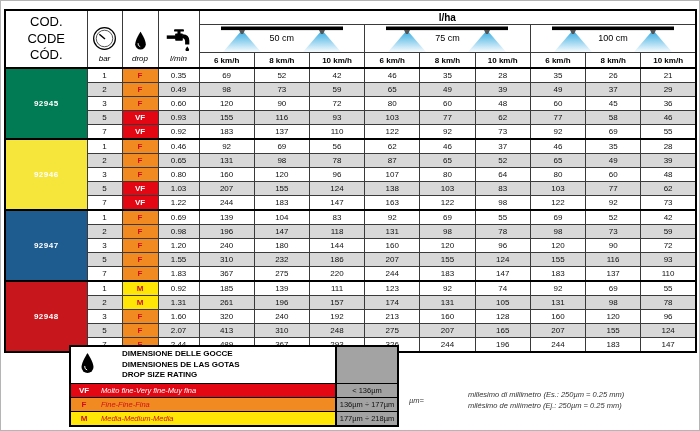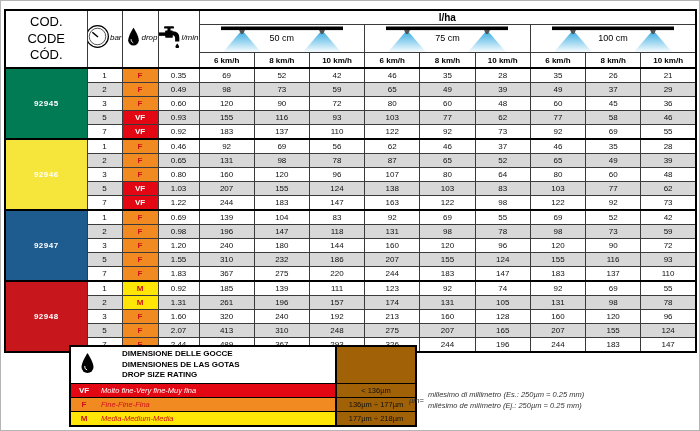--- a/index.html
+++ b/index.html
@@ -4,49 +4,49 @@
 <style>
   html,body{margin:0;padding:0;background:#fff;}
   .page{position:relative;width:700px;height:431px;background:#fff;border:1px solid #b5b5b5;
         box-sizing:border-box;font-family:"Liberation Sans",sans-serif;overflow:hidden;}
   .table-wrap{position:absolute;top:8px;left:3px;width:693px;}
   table.spec{border-collapse:collapse;table-layout:fixed;width:693px;border:2px solid #000;}
   table.spec th,table.spec td{border:1px solid #3a3a3a;padding:0;margin:0;text-align:center;
         vertical-align:middle;overflow:hidden;white-space:nowrap;background:#fff;}
   th.code-h{font-size:13px;font-weight:normal;line-height:1.3;color:#000;}
   th.icon-h{vertical-align:bottom;}
-  .icon-stack{display:flex;flex-direction:row;align-items:center;justify-content:flex-end;height:50px;padding-bottom:1px;}
+  .icon-stack{display:flex;flex-direction:column;align-items:center;justify-content:flex-end;height:50px;padding-bottom:1px;}
   .unit-label{font-size:8px;font-style:italic;font-weight:normal;color:#000;line-height:1.1;}
   th.lha-h{font-size:10px;font-weight:bold;height:13px;border-bottom:none;}
   th.spray-h{border-top:none;border-bottom:none;height:27px;position:relative;}
   th.spray-h svg{display:block;margin:0 auto;}
   .height-label{position:absolute;top:8px;left:0;right:0;font-size:9px;font-weight:normal;color:#000;}
   th.speed-h{font-size:8px;font-weight:bold;height:14px;}
   table.spec td{font-size:8px;height:13px;color:#101010;}
   tr.stripe td{background:#d8d8d8;}
   td.code-cell{font-size:10px;font-weight:bold;letter-spacing:0.5px;}
   td.drop-cell{font-weight:bold;}
   tr.group-first td{border-top:2px solid #000;}
   
   .legend{position:absolute;left:68px;top:344px;display:flex;align-items:flex-start;}
   .legend-left{width:268px;border:2px solid #000;box-sizing:border-box;}
   .legend-title-box{display:flex;align-items:center;gap:26px;height:36px;padding:2px 2px 2px 8px;box-sizing:border-box;background:#fff;}
   .legend-titles{text-align:left;}
   .legend-titles div{font-size:8px;font-weight:bold;line-height:1.3;color:#000;}
   .legend-row{display:flex;align-items:center;height:13px;border-top:1px solid #000;}
   .legend-key{width:26px;text-align:center;font-weight:bold;font-size:8px;flex:0 0 26px;}
   .legend-label{font-style:italic;font-size:7.5px;text-align:center;padding-left:4px;}
-  .legend-ranges{width:80px;border:2px solid #000;border-left:none;box-sizing:border-box;background:#a16207;}
+  .legend-ranges{width:62px;border:2px solid #000;border-left:none;box-sizing:border-box;background:#a3a3a3;}
   .range-spacer{height:36px;}
   .legend-range{height:13px;border-top:1px solid #000;font-size:7.5px;display:flex;align-items:center;justify-content:center;color:#111;}
   
   .note{position:absolute;left:408px;top:389px;display:flex;align-items:center;gap:4px;
         font-size:7.5px;font-style:italic;color:#333;}
   .note-prefix{white-space:nowrap;}
-  .note-lines{text-align:left;}
+  .note-lines{text-align:left;margin-left:40px;}
   .note-lines div{line-height:1.4;}
   .hidden-defs{position:absolute;width:0;height:0;}
 </style>
 </head>
 <body>
 
 <svg class="hidden-defs" aria-hidden="true">
   <defs>
     <linearGradient id="sprayGrad" x1="0" y1="0" x2="0" y2="1">
       <stop offset="0" stop-color="#2fa8e0"></stop>

